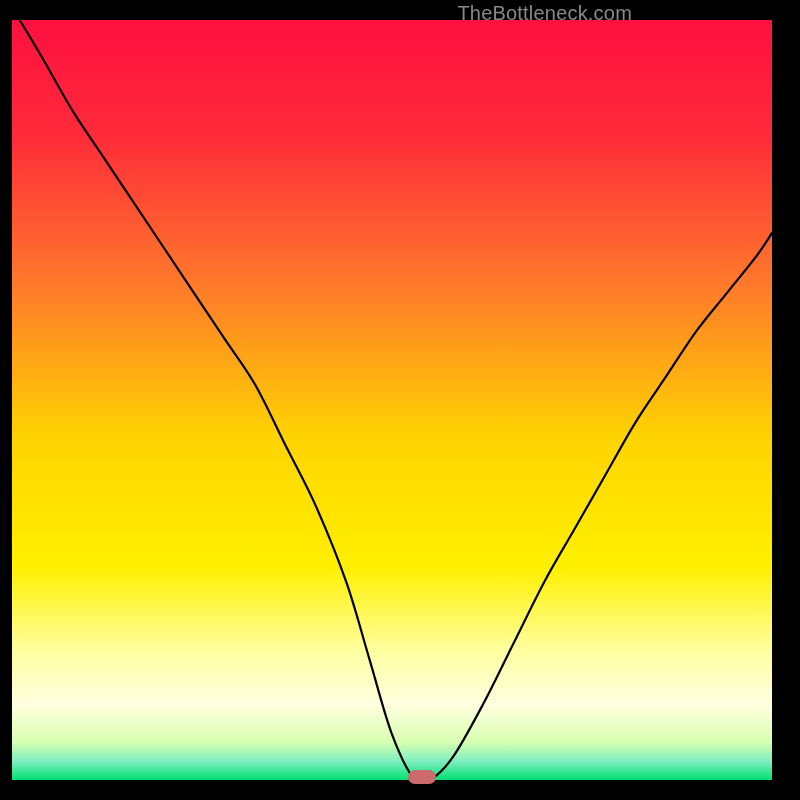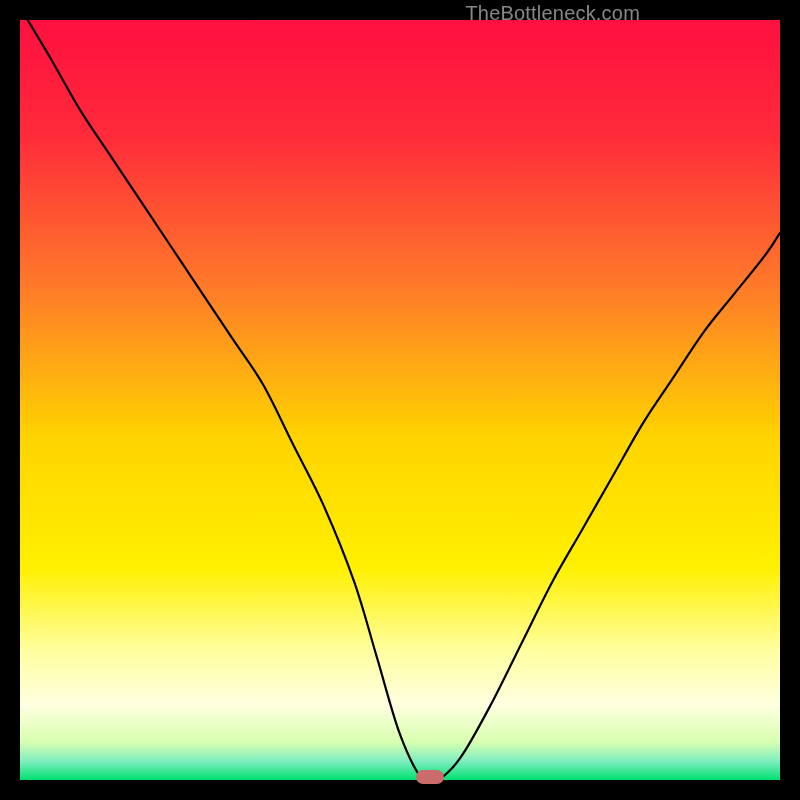--- a/index.html
+++ b/index.html
@@ -6,21 +6,21 @@
     margin: 0;
     padding: 0;
     width: 800px;
     height: 800px;
     background: #000;
     overflow: hidden;
     font-family: Arial, Helvetica, sans-serif;
   }
   .frame {
     position: absolute;
-    left: 20px;
+    left: 12px;
     top: 20px;
     width: 620px;
     height: 760px;
     background: #000;
   }
   .gradient {
     position: absolute;
     left: 0;
     top: 0;
     width: 760px;

